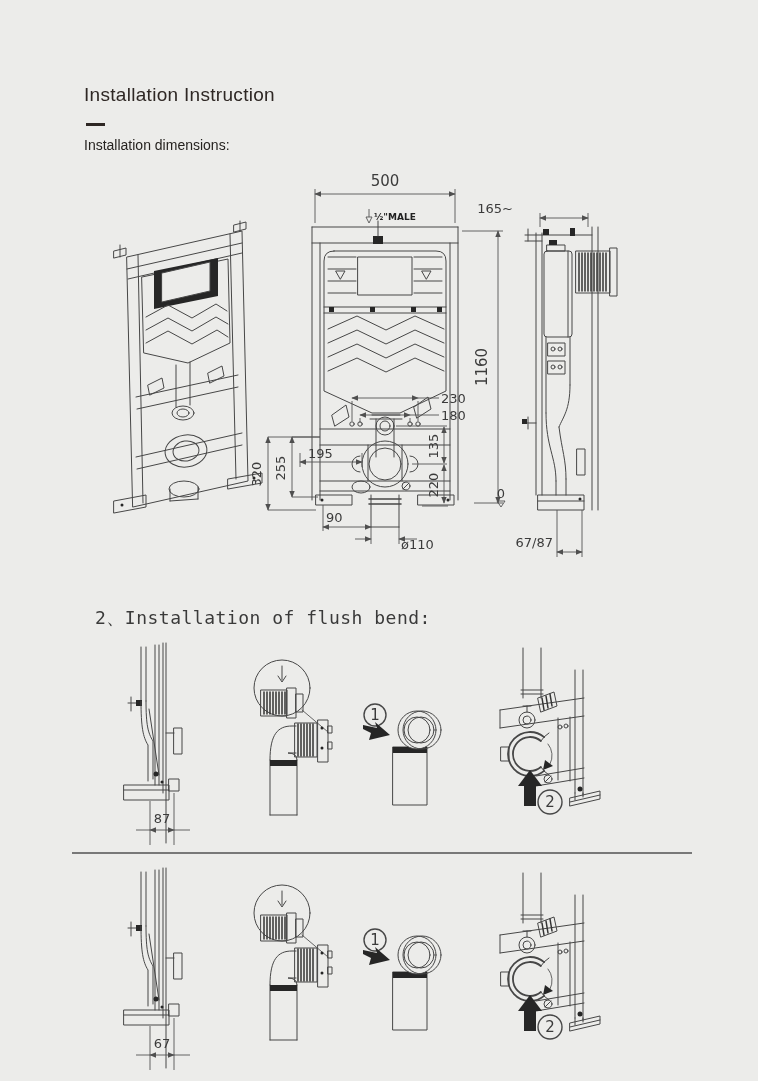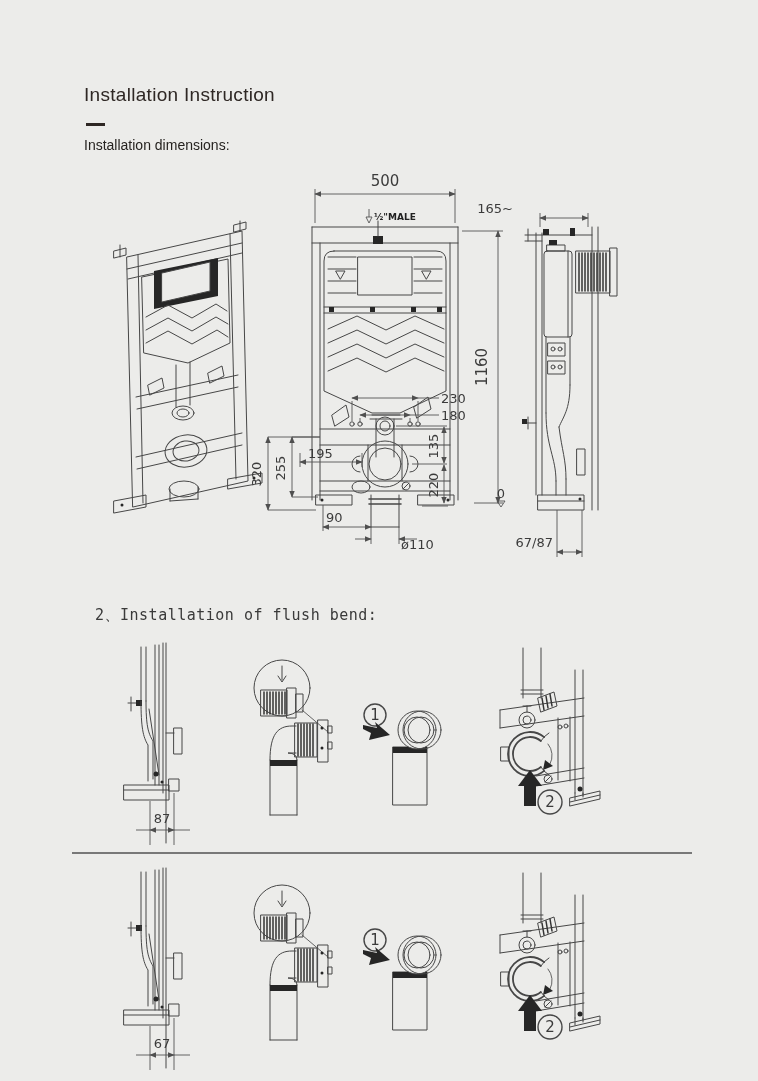--- a/index.html
+++ b/index.html
@@ -7,21 +7,21 @@
     width:758px;height:1081px;position:relative;overflow:hidden;
     background:#ececea;color:#2e2724;
     font-family:"Liberation Sans", sans-serif;
   }
   .abs{position:absolute;}
   #title{left:84px;top:84px;font-size:19px;letter-spacing:.3px;color:#2e2724;}
   #title-dash{left:86px;top:123px;width:19px;height:3px;background:#2e2724;}
   #subtitle{left:84px;top:137px;font-size:14px;color:#262320;text-align:center;}
   #section2-heading{
     left:95px;top:606px;font-family:"DejaVu Sans Mono", monospace;
-    font-size:15px;color:#3a3a3a;letter-spacing:.5px;
+    font-size:18px;color:#3a3a3a;letter-spacing:.5px;
   }
   #separator{left:72px;top:852px;width:620px;height:2px;background:#787878;}
   svg.abs{overflow:visible;}
   .ln{fill:none;stroke:#474747;stroke-width:1;stroke-linecap:round;stroke-linejoin:round;}
   .lt{fill:none;stroke:#474747;stroke-width:1.6;stroke-linecap:round;}
   .rib{fill:none;stroke:#333;stroke-width:1.5;}
   .dim{fill:none;stroke:#555;stroke-width:.9;}
   .blk{fill:#262626;stroke:none;}
   .bgf{fill:#ececea;}
   .dt{font:13px "DejaVu Sans", sans-serif;fill:#3b3b3b;}

